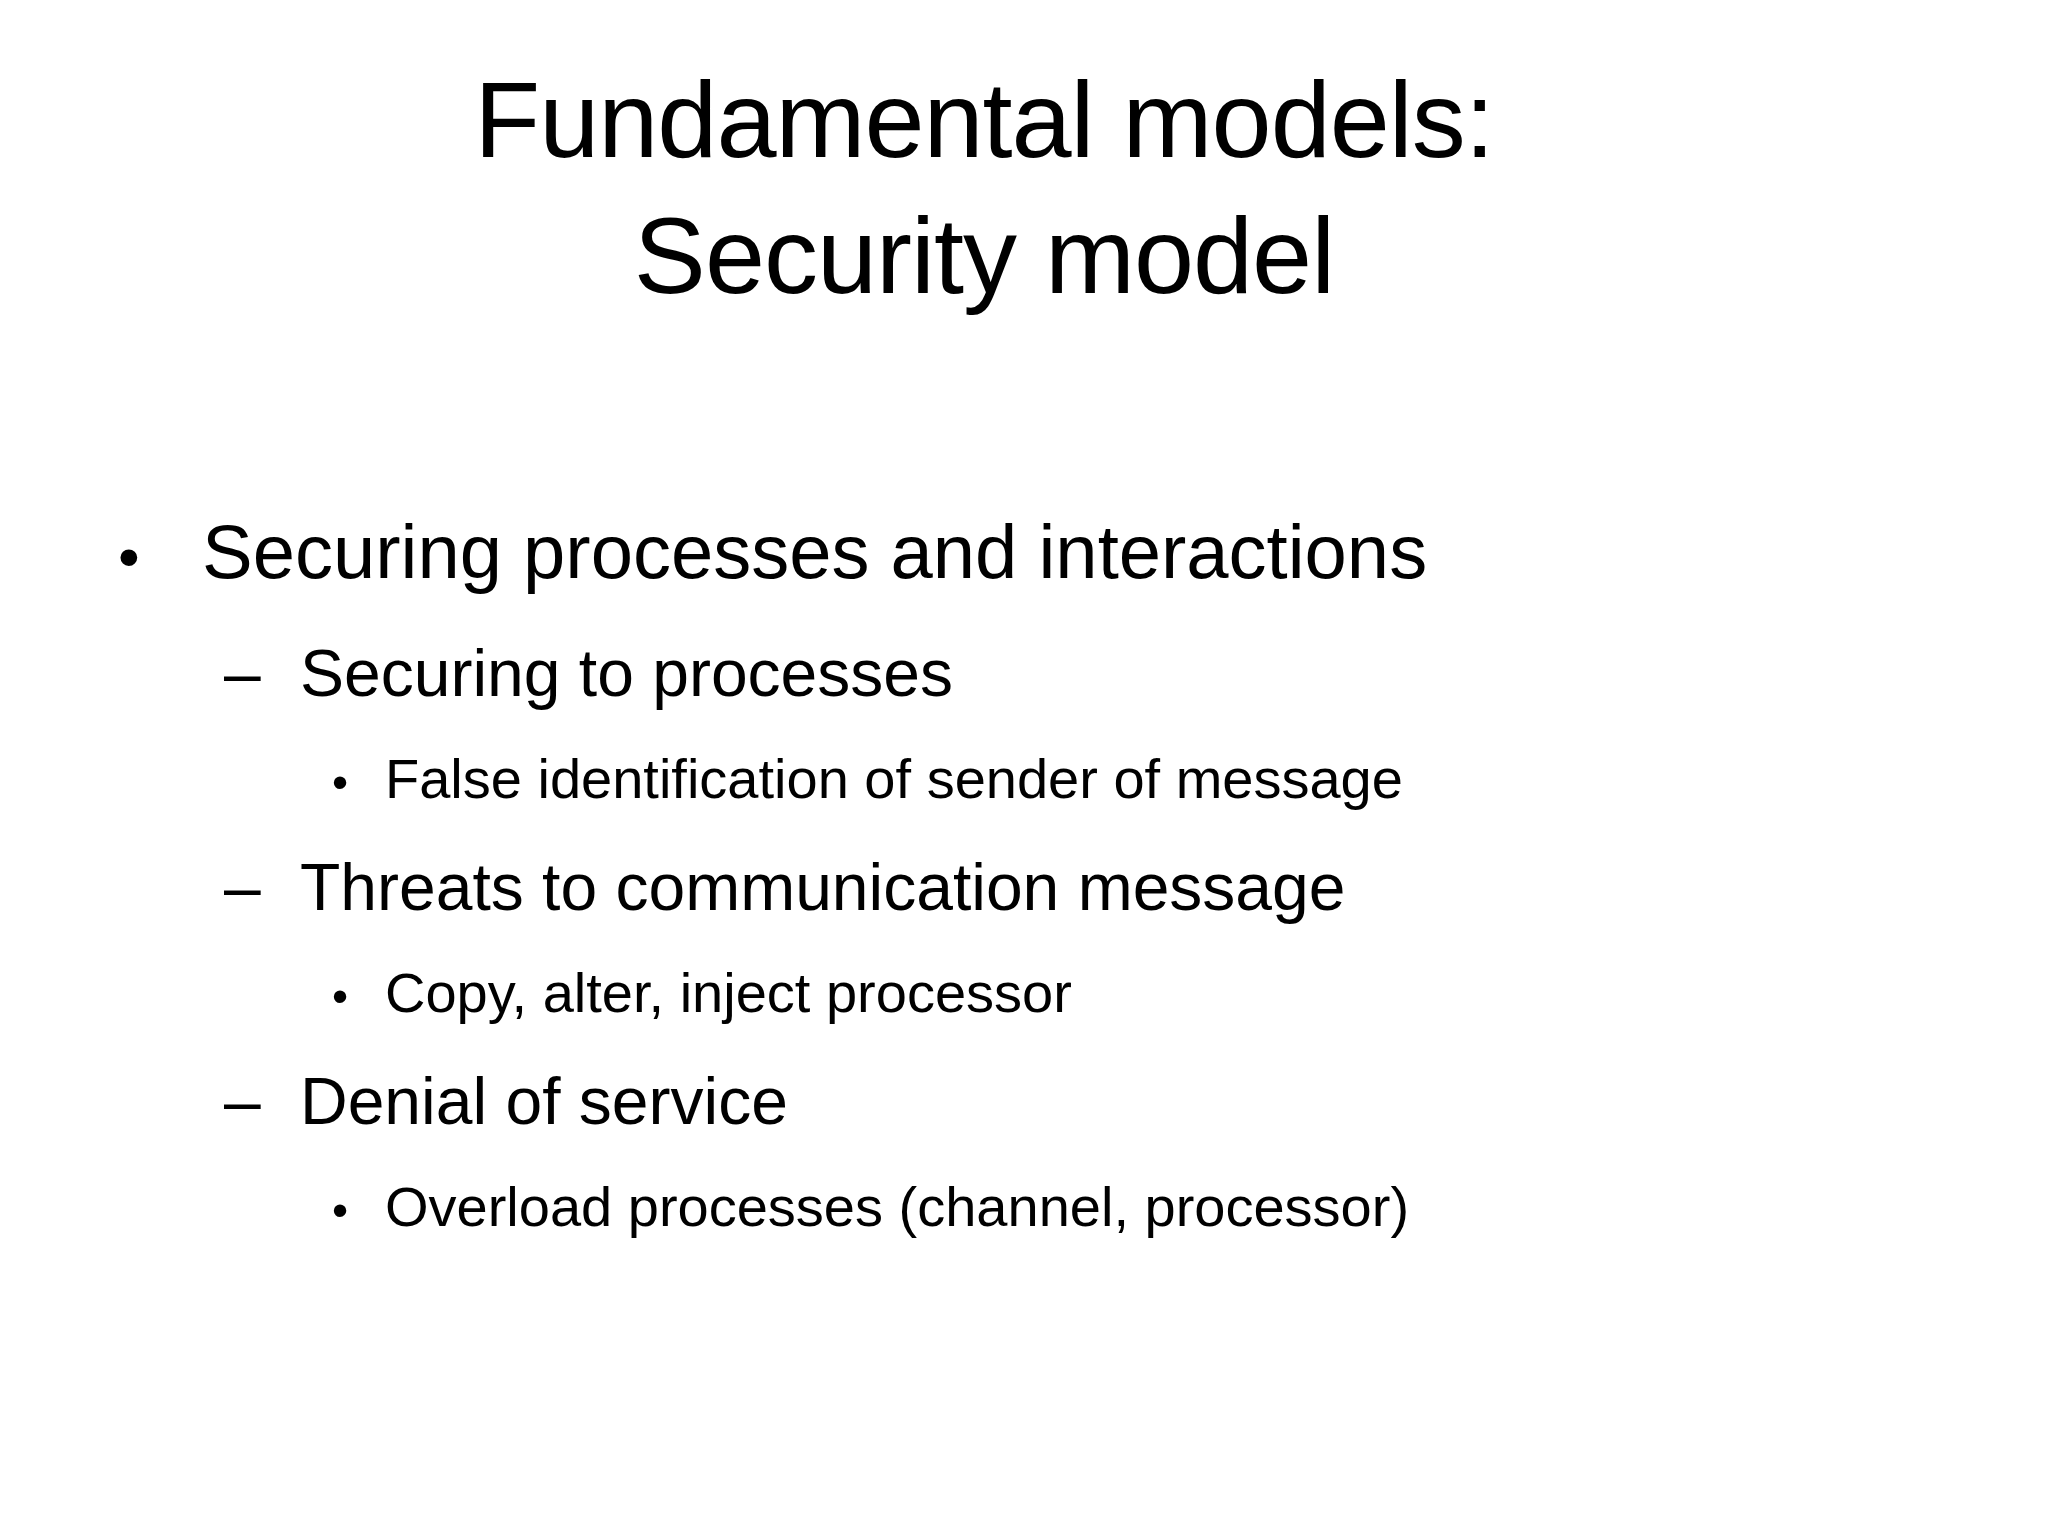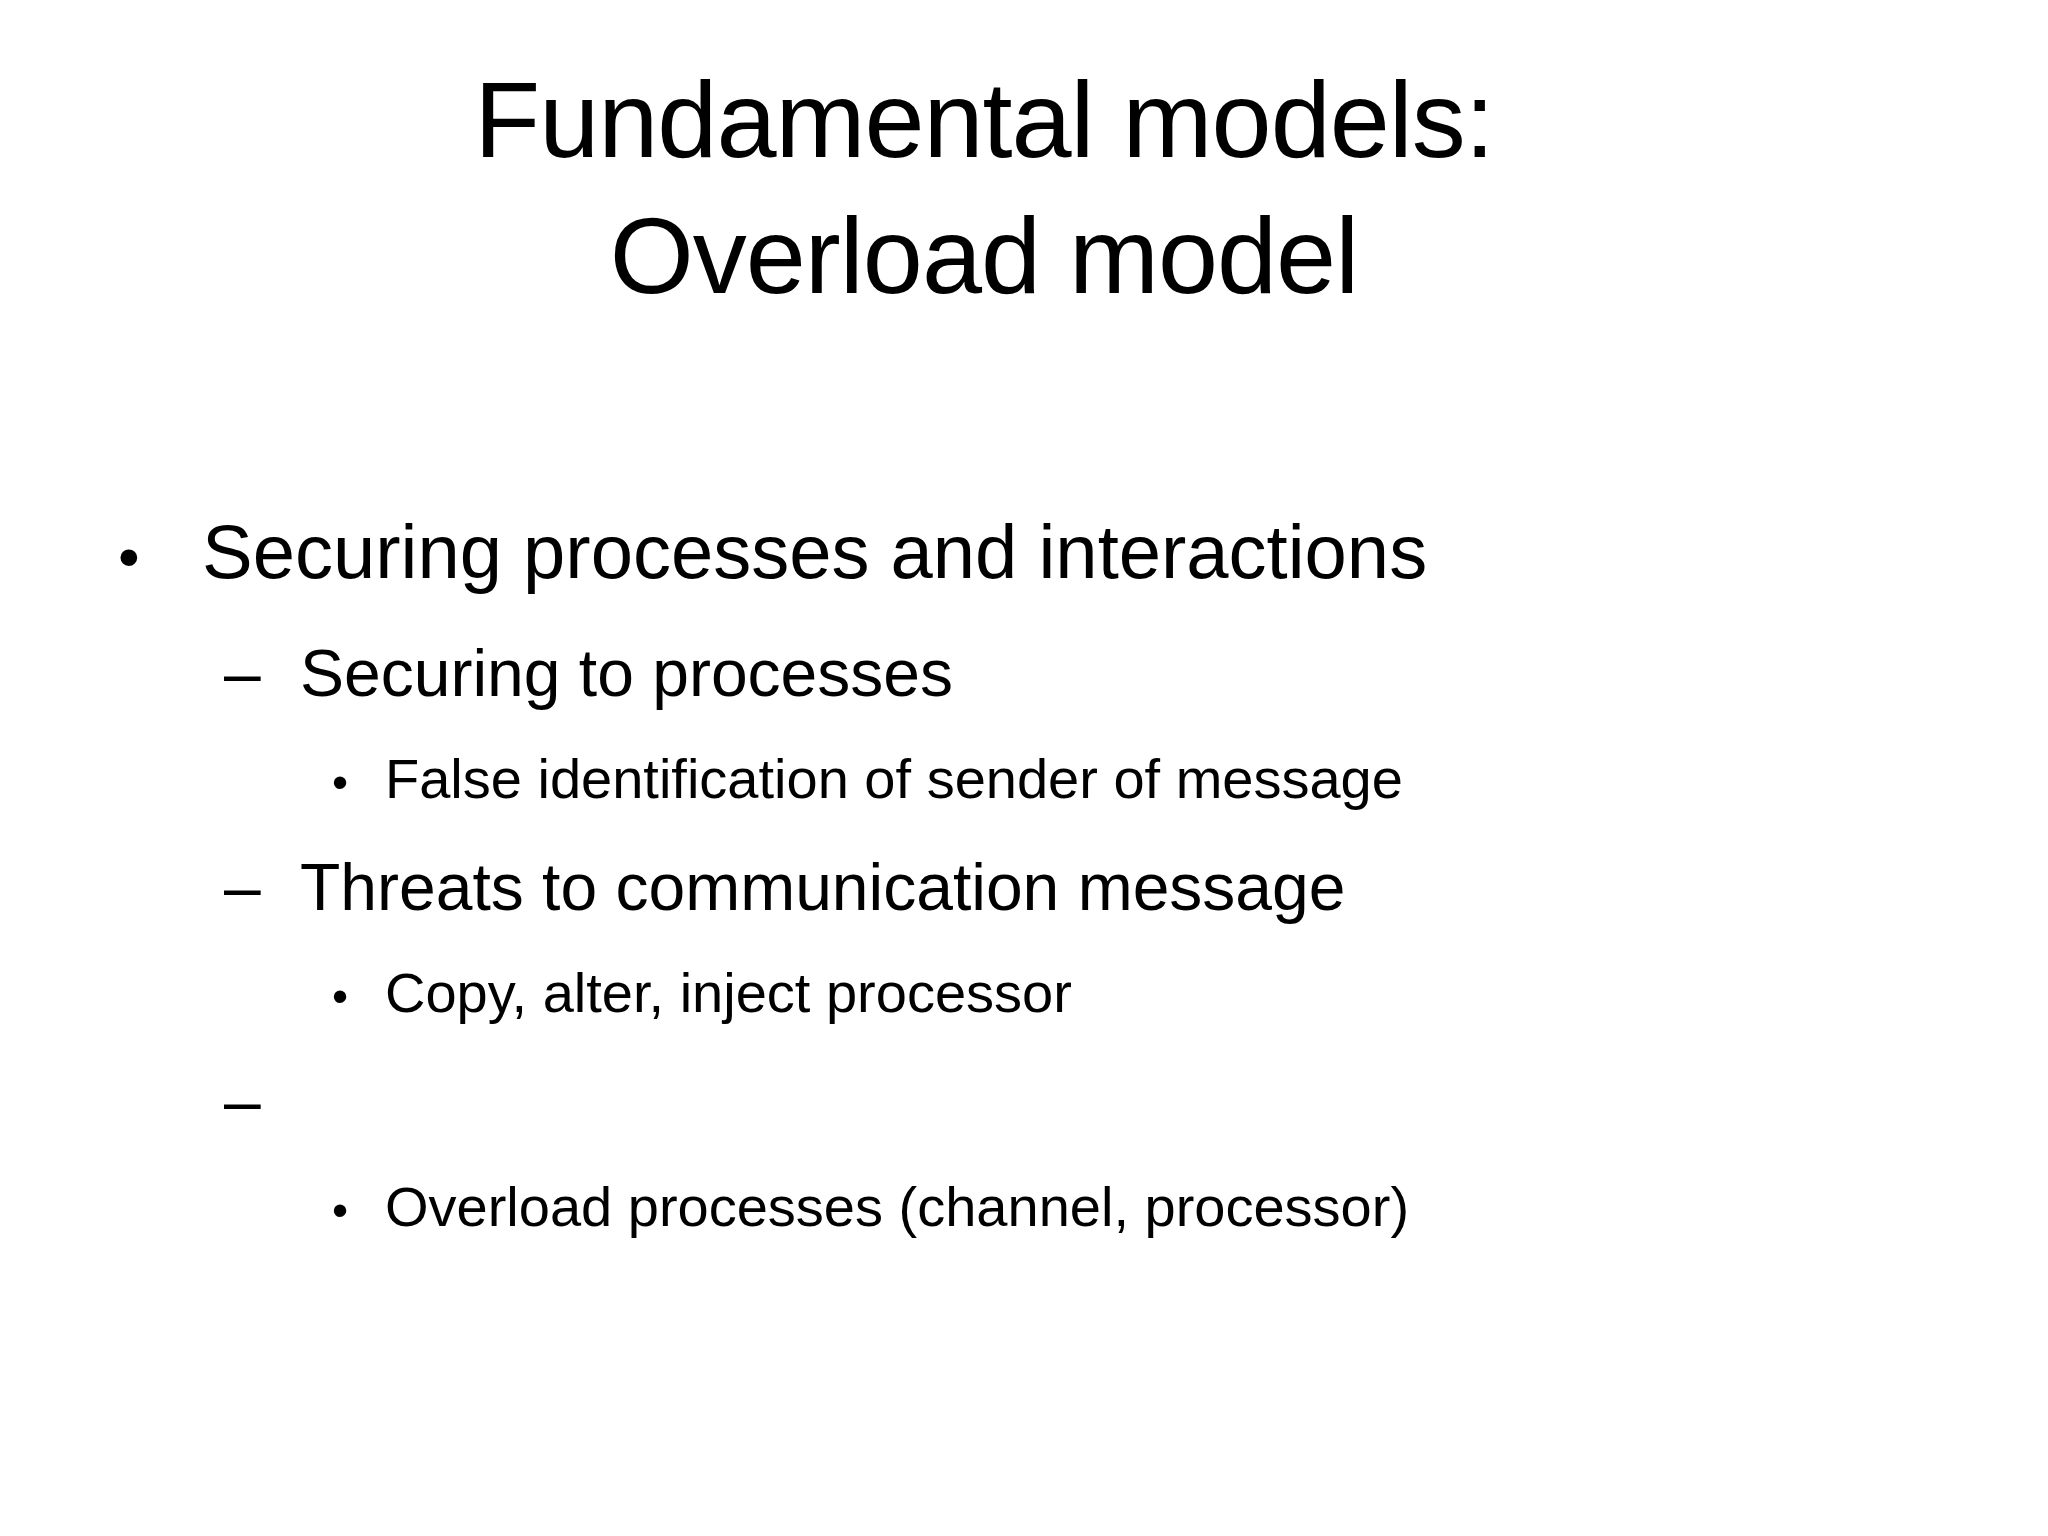--- a/index.html
+++ b/index.html
@@ -65,21 +65,21 @@
   }
   .lvl3 .marker { width: 53px; font-size: 46px; }
 </style>
 </head>
 <body>
 
 <div class="slide">
 
   <div class="slide-title">
     <div>Fundamental models:</div>
-    <div>Overload model</div>
+    <div>Security model</div>
   </div>
 
   <div class="bullet-list">
 
     <div class="row lvl1">
       <span class="marker">•</span>
       <span>Securing processes and interactions</span>
     </div>
 
     <div class="row lvl2">
@@ -97,20 +97,21 @@
       <span>Threats to communication message</span>
     </div>
 
     <div class="row lvl3">
       <span class="marker">•</span>
       <span>Copy, alter, inject processor</span>
     </div>
 
     <div class="row lvl2">
       <span class="marker">–</span>
+      <span>Denial of service</span>
     </div>
 
     <div class="row lvl3">
       <span class="marker">•</span>
       <span>Overload processes (channel, processor)</span>
     </div>
 
   </div>
 </div>
 

